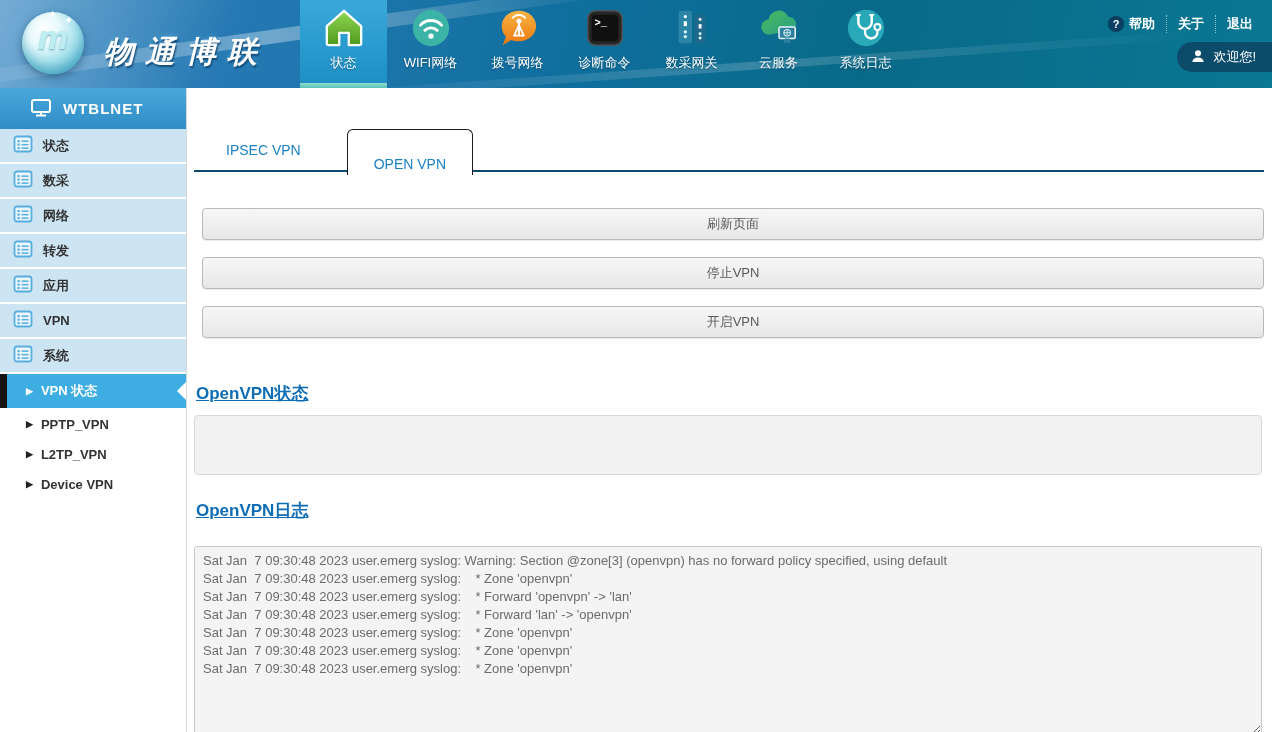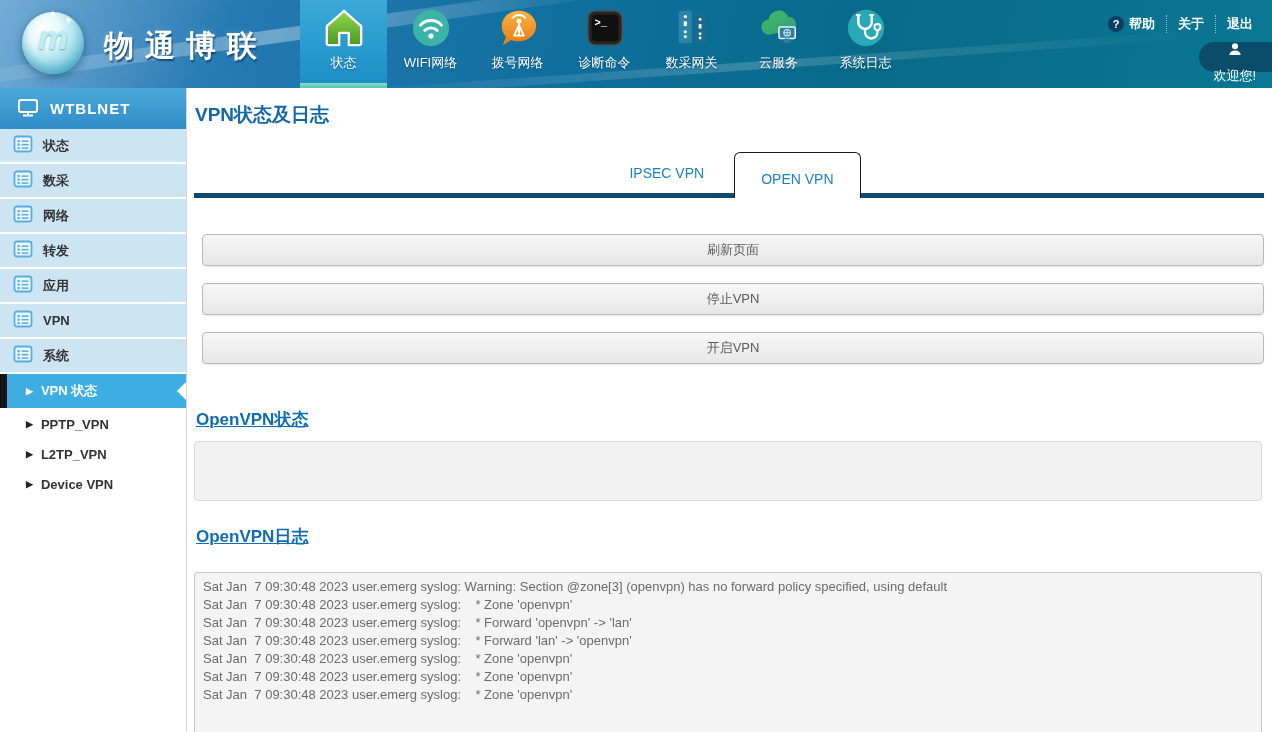--- a/index.html
+++ b/index.html
@@ -21,75 +21,75 @@
     background:linear-gradient(90deg, rgba(255,255,255,0), rgba(255,255,255,.18), rgba(255,255,255,0));
     transform:rotate(-4deg); }
   .brand { position:absolute; left:0; top:0; width:300px; height:88px; }
   .logo-sphere { position:absolute; left:22px; top:12px; width:62px; height:62px; border-radius:50%;
     background:radial-gradient(circle at 34% 28%, #ffffff 0%, #e6f9fb 28%, #aee4ee 52%, #6ec3da 78%, #4aa6c6 100%);
     box-shadow:0 3px 8px rgba(0,40,70,.45), inset 0 -6px 10px rgba(40,140,170,.45); }
   .logo-m { position:absolute; left:0; top:6px; width:62px; text-align:center;
     font-size:34px; font-weight:bold; font-style:italic; color:#bfeef2;
     text-shadow:0 1px 2px rgba(30,120,150,.6); }
   .logo-spark { position:absolute; color:#ffffff; font-size:11px; }
-  .brand-text { position:absolute; left:104px; top:26px; font-size:30px; font-weight:bold;
+  .brand-text { position:absolute; left:104px; top:32px; font-size:30px; font-weight:bold;
     color:#ffffff; letter-spacing:11px; white-space:nowrap;
-    text-shadow:1px 2px 2px rgba(6,60,105,.85), 0 0 7px rgba(130,200,240,.35); }
+    text-shadow:1px 2px 2px rgba(6,60,105,.85), 0 0 7px rgba(130,200,240,.35);font-style:italic; }
 
   .topnav { position:absolute; left:300px; top:0; height:88px; display:flex; }
   .nav-item { width:87px; height:88px; padding-top:5px; display:flex; flex-direction:column;
     align-items:center; cursor:pointer; position:relative; }
   .nav-item.active { background:linear-gradient(#3aa9da, #1b8ec3); }
   .nav-item.active::after { content:""; position:absolute; left:0; right:0; bottom:0; height:5px;
     background:linear-gradient(#93dccd, #55c2b4); }
   .nav-icon { width:46px; height:46px; display:flex; align-items:center; justify-content:center; }
   .nav-label { margin-top:3px; font-size:13px; color:#ffffff; text-shadow:0 1px 2px rgba(0,40,70,.5); }
 
   .top-links { position:absolute; top:15px; right:8px; display:flex; align-items:center;
     font-size:13px; font-weight:bold; color:#ffffff; }
   .top-link { padding:0 11px; cursor:pointer; display:flex; align-items:center; gap:5px; }
   .top-link + .top-link { border-left:1px dotted rgba(255,255,255,.55); }
   .help-badge { width:16px; height:16px; border-radius:50%; background:#0b3e60; color:#fff;
     font-size:11px; font-weight:bold; display:flex; align-items:center; justify-content:center; }
   .welcome-pill { position:absolute; top:42px; right:0; height:30px;
     border-radius:15px 0 0 15px; background:rgba(12,42,72,.55);
     display:flex; align-items:center; gap:8px; padding:0 16px 0 14px;
-    color:#fff; font-size:13px; cursor:pointer;flex-direction:column; }
+    color:#fff; font-size:13px; cursor:pointer; }
 
   
   .sidebar { position:absolute; left:0; top:88px; width:187px; bottom:0;
     background:#ffffff; border-right:1px solid #d8d8d8; }
   .side-header { height:41px; background:linear-gradient(#4ba8db, #2f8cc6);
-    display:flex; align-items:center; gap:11px; padding-left:17px;
+    display:flex; align-items:center; gap:11px; padding-left:30px;
     color:#fff; font-weight:bold; font-size:15px; letter-spacing:1px; }
   .side-item { height:33px; margin-bottom:2px; background:#cde4f2; display:flex;
     align-items:center; gap:10px; padding-left:13px; font-size:13px; font-weight:bold;
     color:#333; cursor:pointer; }
   .sub-item { height:30px; background:#fff; display:flex; align-items:center; gap:8px;
     padding-left:26px; font-size:13px; font-weight:bold; color:#333; cursor:pointer; }
   .sub-item .caret { font-size:9px; color:#222; }
   .sub-item.active { height:34px; background:#3dade2; color:#fff; position:relative;
     padding-left:26px; margin-bottom:1px; }
   .sub-item.active .caret { color:#fff; }
   .sub-item.active::before { content:""; position:absolute; left:0; top:0; bottom:0; width:7px;
     background:#141414; }
   .sub-item.active::after { content:""; position:absolute; right:0; top:50%; margin-top:-9px;
     border-top:9px solid transparent; border-bottom:9px solid transparent;
     border-right:9px solid #ffffff; }
 
   
   .content { position:absolute; left:188px; right:0; top:88px; bottom:0;
     background:#fff; padding:14px 8px 0 6px; }
   .page-title { font-size:19px; font-weight:bold; color:#1167a8; padding-left:1px; }
-  .tabs { margin-top:26px; height:44px; border-bottom:5px solid #0c4a6e;
-    display:flex; align-items:flex-end; padding-left:8px;justify-content:center; }
+  .tabs { margin-top:26px; height:44px; border-bottom:2px solid #0c4a6e;
+    display:flex; align-items:flex-end; padding-left:8px; }
   .tab { padding:0 24px; line-height:40px; font-size:14px; color:#1b82c2; cursor:pointer; }
   .tab.active { border:1px solid #1a1a1a; border-bottom:none; border-radius:6px 6px 0 0;
-    background:#fff; height:46px; line-height:44px; margin-bottom:-5px; margin-left:6px;
-    padding:4px 26px; position:relative; z-index:2; }
+    background:#fff; height:46px; line-height:44px; margin-bottom:-5px; margin-left:22px;
+    padding:12px 26px; position:relative; z-index:2; }
   .btn-row { margin-top:36px; padding-left:8px; display:flex; gap:17px;flex-direction:column; }
   .btn { padding:6px 13px; font-size:13px; color:#5a5a5a;
     background:linear-gradient(#f7f7f7, #e7e7e7); border:1px solid #b9b9b9;
     border-radius:4px; box-shadow:0 1px 1px rgba(0,0,0,.08); cursor:pointer;
     font-family:"Liberation Sans", sans-serif; }
   .section-heading { font-size:17px; font-weight:bold; color:#0e6db4; padding-left:2px;text-decoration:underline; }
   .h-status { margin-top:44px; }
   .h-log { margin-top:24px; }
   .status-box { margin-top:10px; margin-right:2px; height:60px; background:#f2f2f2;
     border:1px solid #d9d9d9; border-radius:4px; }
@@ -359,21 +359,20 @@
       <span>L2TP_VPN</span>
     </div>
     <div class="sub-item">
       <span class="caret">▶</span>
       <span>Device VPN</span>
     </div>
 
   </div>
 
   <div class="content">
-    <div class="page-title">VPN状态及日志</div>
 
     <div class="tabs">
       <div class="tab">IPSEC VPN</div>
       <div class="tab active">OPEN VPN</div>
     </div>
 
     <div class="btn-row">
       <button class="btn">刷新页面</button>
       <button class="btn">停止VPN</button>
       <button class="btn">开启VPN</button>

